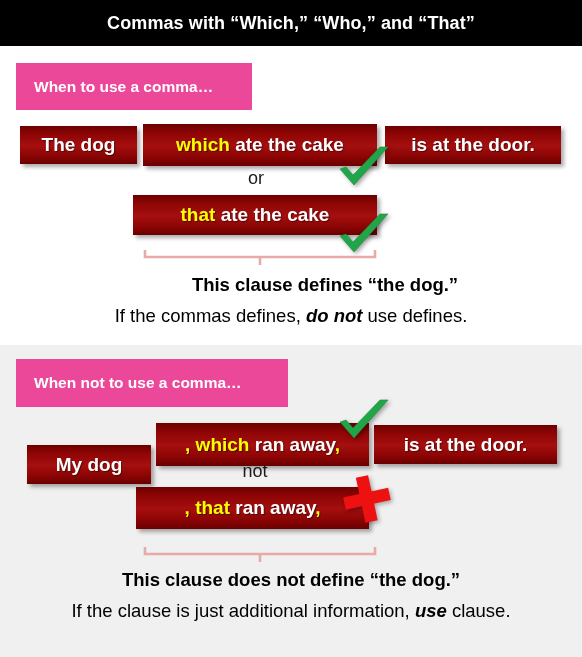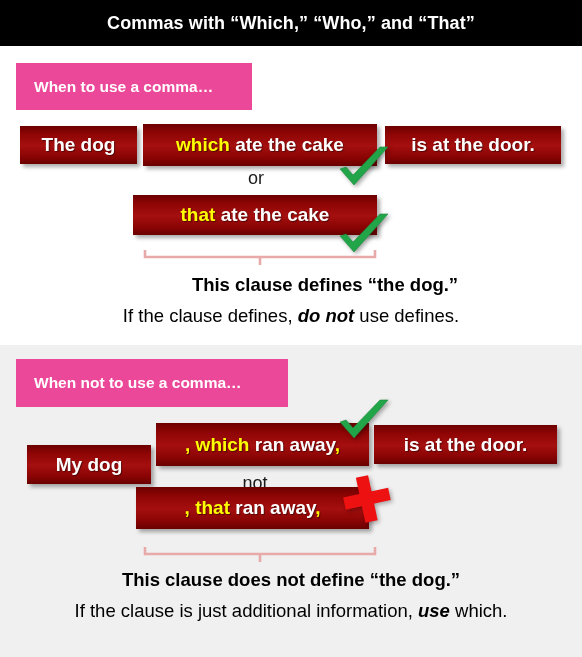--- a/index.html
+++ b/index.html
@@ -124,21 +124,21 @@
 
   
   .connector {
     position: absolute;
     font-size: 18px;
     color: #1a1a1a;
     text-align: center;
     white-space: nowrap;
   }
   #word-or  { left: 0; top: 168px; width: 512px; }
-  #word-not { left: 0; top: 461px; width: 510px; margin-top: 12px; }
+  #word-not { left: 0; top: 461px; width: 510px; }
 
   
   .check {
     position: absolute;
     width: 56px;
     height: 46px;
     filter: drop-shadow(2px 2px 2px rgba(0,0,0,0.35));
   }
   #check-1 { left: 336px; top: 145px; }
   #check-2 { left: 336px; top: 212px; }
@@ -224,21 +224,21 @@
   <svg class="check" id="check-2" viewBox="0 0 56 46">
     <path d="M4 24 L18 40 L52 2 L44 2 L17 30 L10 22 Z" fill="#22a548"></path>
     <path d="M4 24 L18 40 L52 2 L44 2 L17 30 L10 22 Z" fill="none" stroke="#1e8c3e" stroke-width="0.6"></path>
   </svg>
 
   <svg class="bracket" id="bracket-1" viewBox="0 0 234 18" preserveAspectRatio="none">
     <path d="M2 2 L2 9 L232 9 L232 2 M117 9 L117 17" fill="none" stroke="#e8a9a9" stroke-width="2.6"></path>
   </svg>
 
   <div class="caption bold-line" id="cap-defines">This clause defines “the dog.”</div>
-  <div class="caption normal-line" id="cap-donot"><span>If the clause defines, </span><b>do not</b><span> use defines.</span></div>
+  <div class="caption normal-line" id="cap-donot"><span>If the commas defines, </span><b>do not</b><span> use defines.</span></div>
 
   <div class="panel-bottom"></div>
 
   <div class="black-label" id="label-when-not-use">
     <span>When not to use a comma…</span>
   </div>
 
   <div class="red-box" id="box-my-dog">
     <span class="txt">My dog</span>
   </div>
@@ -267,15 +267,15 @@
       <rect x="4" y="18.5" width="46" height="12.5" fill="#ee1111"></rect>
       <rect x="20.5" y="2" width="12.5" height="46" fill="#ee1111"></rect>
     </g>
   </svg>
 
   <svg class="bracket" id="bracket-2" viewBox="0 0 234 18" preserveAspectRatio="none">
     <path d="M2 2 L2 9 L232 9 L232 2 M117 9 L117 17" fill="none" stroke="#e8a9a9" stroke-width="2.6"></path>
   </svg>
 
   <div class="caption bold-line" id="cap-notdefine">This clause does not define “the dog.”</div>
-  <div class="caption normal-line" id="cap-use"><span>If the clause is just additional information, </span><b>use</b><span> which.</span></div>
+  <div class="caption normal-line" id="cap-use"><span>If the clause is just additional information, </span><b>use</b><span> clause.</span></div>
 
 </div>
 
 </body></html>

